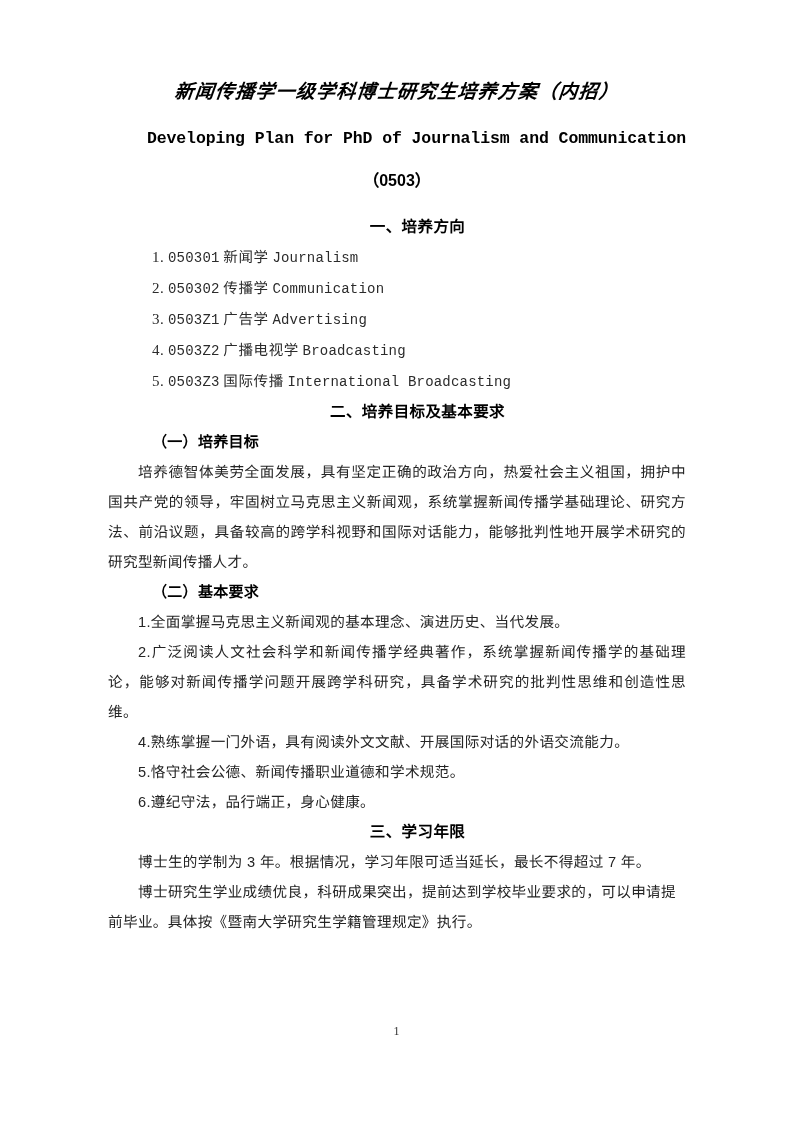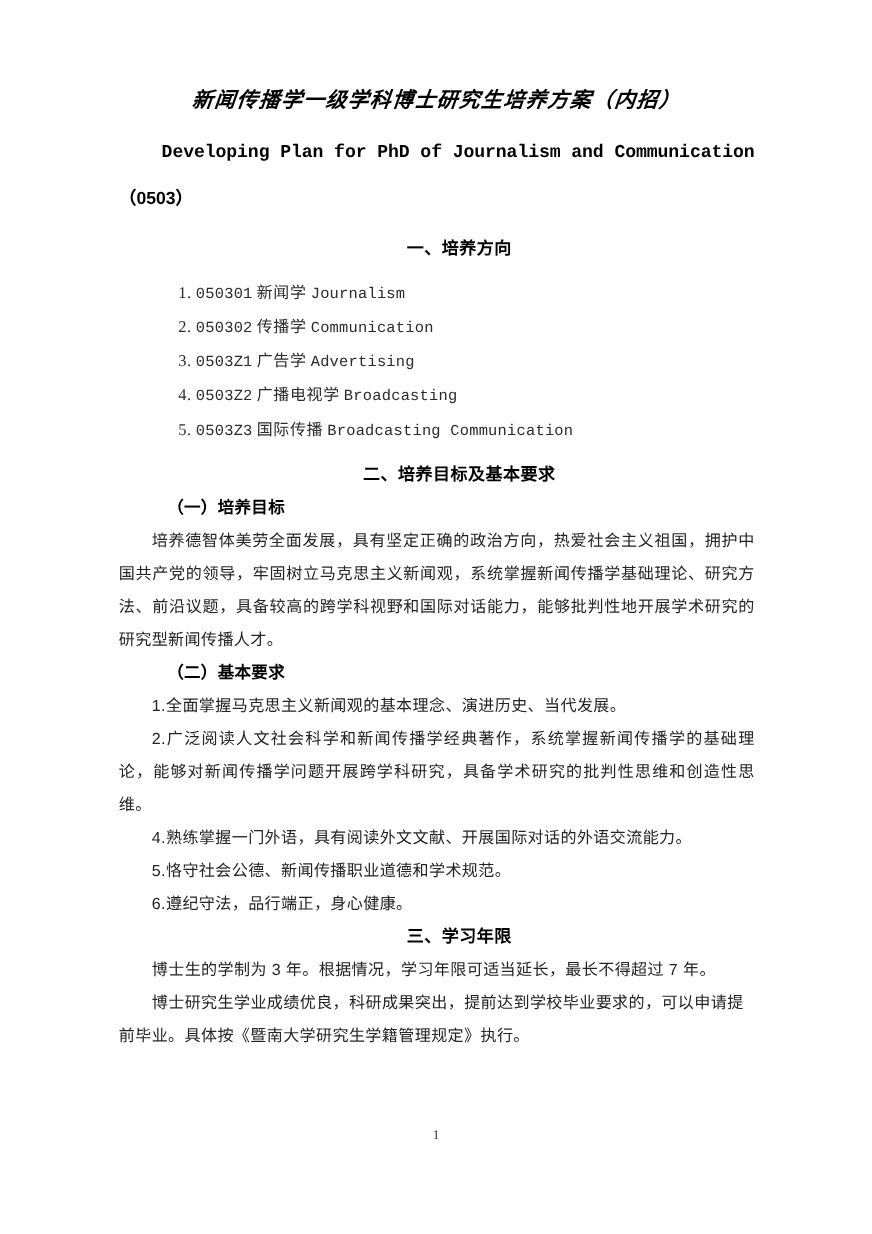--- a/index.html
+++ b/index.html
@@ -51,21 +51,21 @@
     font-family: Liberation Mono, monospace;
     font-size: 16.5px;
     font-weight: 700;
     line-height: 26px;
     letter-spacing: -0.1px;
     margin: 0 0 16px 0;
     white-space: nowrap;
   }
 
   .title-code {
-    text-align: left;
+    text-align: center;
     font-family: "Liberation Sans", "DejaVu Sans", sans-serif;
     font-size: 16px;
     font-weight: 700;
     line-height: 26px;
     margin: 0 0 18px 0;
   }
 
   
   .h-main {
     font-family: "Liberation Sans", "DejaVu Sans", sans-serif;
@@ -84,21 +84,21 @@
     font-weight: 700;
     line-height: 30px;
     margin: 0;
     padding-left: 44px;
     letter-spacing: 0.3px;
   }
 
   
   .dir-list {
     list-style: none;
-    margin: 10px;
+    margin: 0;
     padding: 0;
   }
   .dir-item {
     font-family: "Liberation Serif", "DejaVu Serif", serif;
     font-size: 15px;
     line-height: 30px;
     padding-left: 44px;
     white-space: nowrap;
     color: #2b2b2b;
   }
@@ -183,21 +183,21 @@
       <li class="dir-item">
         <span class="dir-num">4.</span>
         <span class="dir-code">0503Z2</span>
         <span class="dir-cn">广播电视学</span>
         <span class="dir-en">Broadcasting</span>
       </li>
       <li class="dir-item">
         <span class="dir-num">5.</span>
         <span class="dir-code">0503Z3</span>
         <span class="dir-cn">国际传播</span>
-        <span class="dir-en">Broadcasting Communication</span>
+        <span class="dir-en">International Broadcasting</span>
       </li>
     </ul>
 
     <h4 class="h-main">二、培养目标及基本要求</h4>
 
     <h5 class="h-sub">（一）培养目标</h5>
     <p class="para">培养德智体美劳全面发展，具有坚定正确的政治方向，热爱社会主义祖国，拥护中国共产党的领导，牢固树立马克思主义新闻观，系统掌握新闻传播学基础理论、研究方法、前沿议题，具备较高的跨学科视野和国际对话能力，能够批判性地开展学术研究的研究型新闻传播人才。</p>
 
     <h5 class="h-sub">（二）基本要求</h5>
     <p class="para last-line-left">1.全面掌握马克思主义新闻观的基本理念、演进历史、当代发展。</p>

